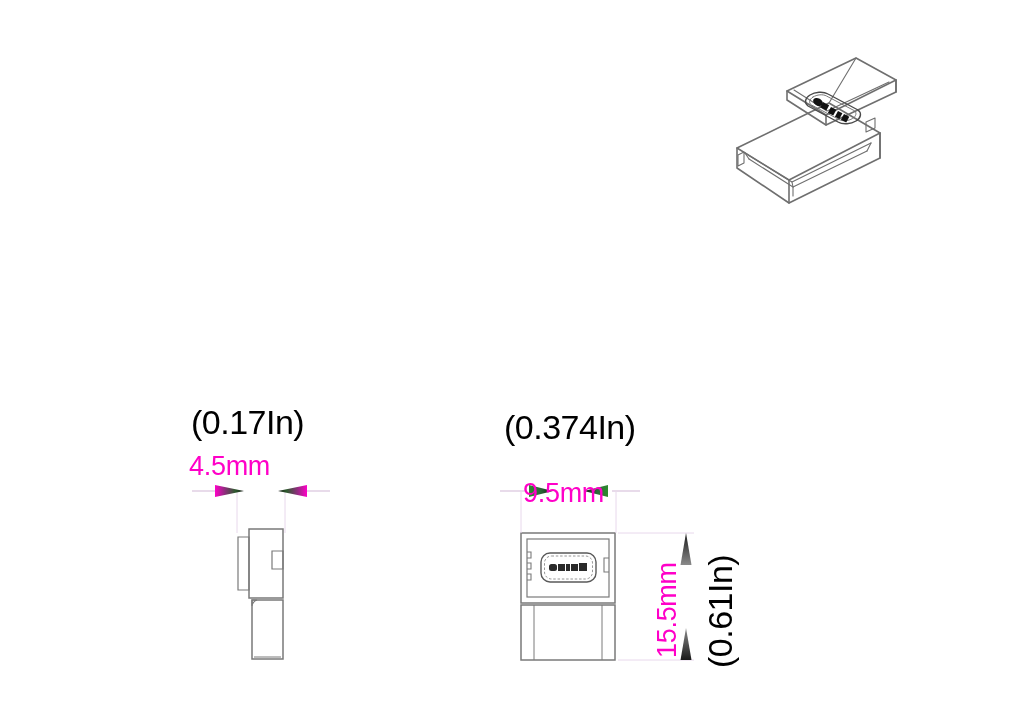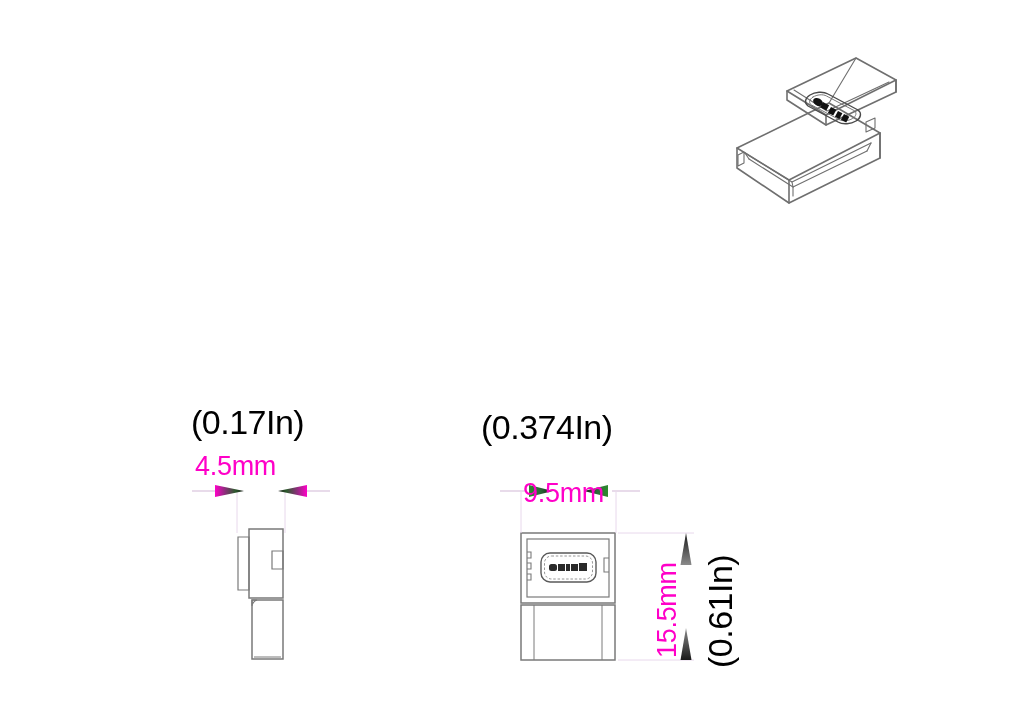--- a/index.html
+++ b/index.html
@@ -204,21 +204,21 @@
 
       <path d="M 618,533 L 694,533" stroke="#e8d8ec" stroke-width="1" fill="none"></path>
       <path d="M 618,660 L 694,660" stroke="#e8d8ec" stroke-width="1" fill="none"></path>
 
       <polygon points="686,533 691.5,565 680.5,565" fill="url(#arrowGradV)"></polygon>
       <polygon points="686,660 691.5,628 680.5,628" fill="url(#arrowGradV)" transform="rotate(180 686 644)"></polygon>
     </g>
   </svg>
 
   <div class="dim-label dim-inch" style="left:191px; top:405px;">(0.17In)</div>
-  <div class="dim-label dim-mm" style="left:195px; top:453px;">4.5mm</div>
-
-  <div class="dim-label dim-inch" style="left:481px; top:410px;">(0.374In)</div>
+  <div class="dim-label dim-mm" style="left:189px; top:453px;">4.5mm</div>
+
+  <div class="dim-label dim-inch" style="left:504px; top:410px;">(0.374In)</div>
   <div class="dim-label dim-mm" style="left:523px; top:480px;">9.5mm</div>
 
   <div class="vert-label dim-mm rot-cw" style="left:654px; top:658px;">15.5mm</div>
   <div class="vert-label dim-inch rot-cw" style="left:703px; top:668px;">(0.61In)</div>
 
 </div>
 
 </body></html>

